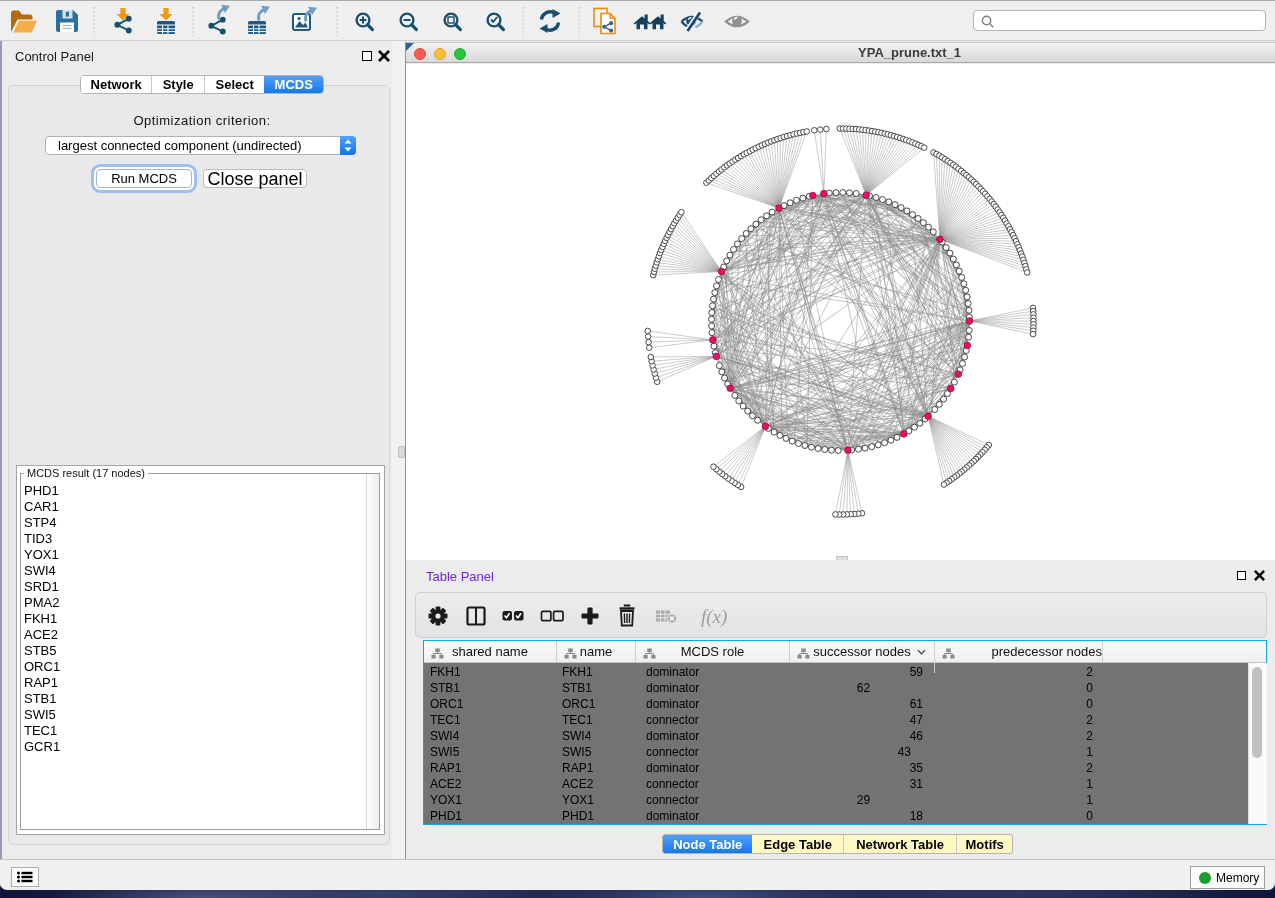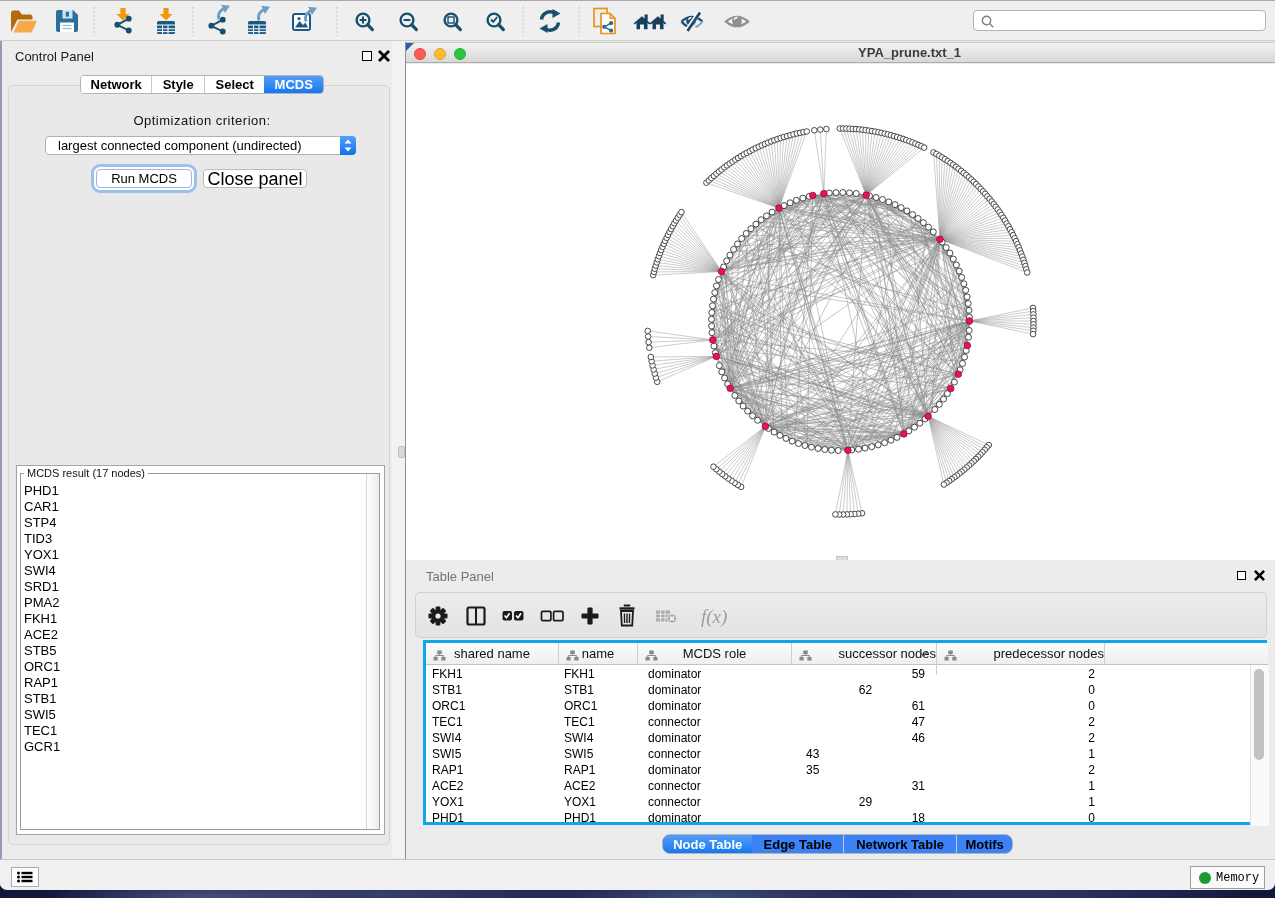--- a/index.html
+++ b/index.html
@@ -1302,21 +1302,21 @@
 <circle cx="903.8" cy="433.9" r="3.3"></circle>
 <circle cx="847.9" cy="450.3" r="3.3"></circle>
 <circle cx="765.4" cy="426.4" r="3.3"></circle>
 <circle cx="730.2" cy="388.3" r="3.3"></circle>
 <circle cx="716.3" cy="356.4" r="3.3"></circle>
 <circle cx="712.8" cy="339.9" r="3.3"></circle>
 </g>
 </svg>
 
   <div class="abs" style="left:405px;top:560px;width:870px;height:300px;background:#ececec;border-left:1px solid #919191;">
-    <div class="abs" style="left:20px;top:9px;font-size:13px;color:#737373;">Table Panel</div>
+    <div class="abs" style="left:20px;top:9px;font-size:13px;color:#6d28d9;">Table Panel</div>
     <div class="abs" style="left:831px;top:11px;width:9px;height:9px;border:1.5px solid #000;background:#fff;"></div>
     <svg class="abs" style="left:848px;top:10px;" width="11" height="11" viewBox="0 0 12 12">
       <path d="M2 0 L6 4 L10 0 L12 2 L8 6 L12 10 L10 12 L6 8 L2 12 L0 10 L4 6 L0 2 Z" fill="#000"></path>
     </svg>
 
     <div class="abs" style="left:9px;top:32px;width:852px;height:46px;background:linear-gradient(#ececec,#e3e3e3);border:1px solid #d0d0d0;border-radius:5px;"></div>
     <svg width="330" height="46" viewBox="0 0 330 46" style="position:absolute;left:10px;top:32px;">
 
       <g transform="translate(22,24)" fill="#1b1b1b">
         <g>
@@ -1366,42 +1366,42 @@
         <line x1="-10" y1="1.8" x2="4" y2="1.8" stroke="#e9e9e9" stroke-width="1"></line>
         <line x1="-5.5" y1="-5.5" x2="-5.5" y2="5.5" stroke="#e9e9e9" stroke-width="1"></line>
         <line x1="-1" y1="-5.5" x2="-1" y2="5.5" stroke="#e9e9e9" stroke-width="1"></line>
         <circle cx="6" cy="2.5" r="4.6" fill="#ababab" stroke="#e9e9e9" stroke-width="1"></circle>
         <path d="M4,0.5 L8,4.5 M8,0.5 L4,4.5" stroke="#fff" stroke-width="1.4"></path>
       </g>
 
       <text x="285" y="31" font-family="Liberation Serif, serif" font-style="italic" font-size="19" fill="#9c9c9c">f(x)</text>
     </svg>
 
-    <div class="abs" style="left:17px;top:80px;width:844px;height:185px;background:#ffffff;border:3px solid #0ea5e9;">
+    <div class="abs" style="left:17px;top:80px;width:844px;height:185px;background:#737373;border:1px solid #0ea5e9;">
 
       <div class="abs" style="left:0;top:0;width:842px;height:22px;background:linear-gradient(#fbfbfb,#efefef);border-bottom:1px solid #c3c3c3;font-size:13px;color:#111;">
         <div style="position:absolute;left:0px;top:0;width:133px;height:21px;border-right:1px solid #cfcfcf;text-align:center;line-height:21px;"><span style="position:absolute;left:7px;top:5px;line-height:normal;"><svg width="13" height="11" viewBox="0 0 13 11" style="vertical-align:-1px;">
                 <rect x="4.2" y="0.5" width="4.6" height="3.6" fill="#8a8a8a"></rect>
                 <rect x="0.5" y="6.9" width="4.2" height="3.6" fill="#8a8a8a"></rect>
                 <rect x="8.3" y="6.9" width="4.2" height="3.6" fill="#8a8a8a"></rect>
                 <path d="M6.5,4.1 L6.5,5.5 M2.6,6.9 L2.6,5.5 L10.4,5.5 L10.4,6.9" fill="none" stroke="#8a8a8a" stroke-width="1"></path>
               </svg></span>shared name</div>
           <div style="position:absolute;left:133px;top:0;width:79px;height:21px;border-right:1px solid #cfcfcf;text-align:center;line-height:21px;"><span style="position:absolute;left:7px;top:5px;line-height:normal;"><svg width="13" height="11" viewBox="0 0 13 11" style="vertical-align:-1px;">
                 <rect x="4.2" y="0.5" width="4.6" height="3.6" fill="#8a8a8a"></rect>
                 <rect x="0.5" y="6.9" width="4.2" height="3.6" fill="#8a8a8a"></rect>
                 <rect x="8.3" y="6.9" width="4.2" height="3.6" fill="#8a8a8a"></rect>
                 <path d="M6.5,4.1 L6.5,5.5 M2.6,6.9 L2.6,5.5 L10.4,5.5 L10.4,6.9" fill="none" stroke="#8a8a8a" stroke-width="1"></path>
               </svg></span>name</div>
           <div style="position:absolute;left:212px;top:0;width:154px;height:21px;border-right:1px solid #cfcfcf;text-align:center;line-height:21px;"><span style="position:absolute;left:7px;top:5px;line-height:normal;"><svg width="13" height="11" viewBox="0 0 13 11" style="vertical-align:-1px;">
                 <rect x="4.2" y="0.5" width="4.6" height="3.6" fill="#8a8a8a"></rect>
                 <rect x="0.5" y="6.9" width="4.2" height="3.6" fill="#8a8a8a"></rect>
                 <rect x="8.3" y="6.9" width="4.2" height="3.6" fill="#8a8a8a"></rect>
                 <path d="M6.5,4.1 L6.5,5.5 M2.6,6.9 L2.6,5.5 L10.4,5.5 L10.4,6.9" fill="none" stroke="#8a8a8a" stroke-width="1"></path>
               </svg></span>MCDS role</div>
-          <div style="position:absolute;left:366px;top:0;width:145px;height:32px;border-right:1px solid #cfcfcf;text-align:right;line-height:21px;"><span style="position:absolute;left:7px;top:5px;line-height:normal;"><svg width="13" height="11" viewBox="0 0 13 11" style="vertical-align:-1px;">
+          <div style="position:absolute;left:366px;top:0;width:145px;height:32px;border-right:1px solid #cfcfcf;text-align:center;line-height:21px;"><span style="position:absolute;left:7px;top:5px;line-height:normal;"><svg width="13" height="11" viewBox="0 0 13 11" style="vertical-align:-1px;">
                 <rect x="4.2" y="0.5" width="4.6" height="3.6" fill="#8a8a8a"></rect>
                 <rect x="0.5" y="6.9" width="4.2" height="3.6" fill="#8a8a8a"></rect>
                 <rect x="8.3" y="6.9" width="4.2" height="3.6" fill="#8a8a8a"></rect>
                 <path d="M6.5,4.1 L6.5,5.5 M2.6,6.9 L2.6,5.5 L10.4,5.5 L10.4,6.9" fill="none" stroke="#8a8a8a" stroke-width="1"></path>
               </svg></span>successor nodes<svg width="9" height="6" viewBox="0 0 9 6" style="position:absolute;right:8px;top:8px;">
               <path d="M1,1 L4.5,5 L8,1" fill="none" stroke="#555" stroke-width="1.3"></path>
             </svg></div>
           <div style="position:absolute;left:511px;top:0;width:168px;height:21px;border-right:1px solid #cfcfcf;text-align:right;line-height:21px;"><span style="position:absolute;left:7px;top:5px;line-height:normal;"><svg width="13" height="11" viewBox="0 0 13 11" style="vertical-align:-1px;">
                 <rect x="4.2" y="0.5" width="4.6" height="3.6" fill="#8a8a8a"></rect>
                 <rect x="0.5" y="6.9" width="4.2" height="3.6" fill="#8a8a8a"></rect>
@@ -1441,28 +1441,28 @@
           <span style="position:absolute;left:6px;">SWI4</span>
           <span style="position:absolute;left:138px;">SWI4</span>
           <span style="position:absolute;left:222px;">dominator</span>
           <span style="position:absolute;left:380px;width:119px;text-align:right;">46</span>
           <span style="position:absolute;left:550px;width:119px;text-align:right;">2</span>
         </div>
         <div style="position:absolute;left:0;top:103px;width:824px;height:16px;font-size:12px;line-height:16px;">
           <span style="position:absolute;left:6px;">SWI5</span>
           <span style="position:absolute;left:138px;">SWI5</span>
           <span style="position:absolute;left:222px;">connector</span>
-          <span style="position:absolute;left:380px;width:119px;text-align:left;">43</span>
+          <span style="position:absolute;left:368px;width:119px;text-align:right;">43</span>
           <span style="position:absolute;left:550px;width:119px;text-align:right;">1</span>
         </div>
         <div style="position:absolute;left:0;top:119px;width:824px;height:16px;font-size:12px;line-height:16px;">
           <span style="position:absolute;left:6px;">RAP1</span>
           <span style="position:absolute;left:138px;">RAP1</span>
           <span style="position:absolute;left:222px;">dominator</span>
-          <span style="position:absolute;left:380px;width:119px;text-align:left;">35</span>
+          <span style="position:absolute;left:380px;width:119px;text-align:right;">35</span>
           <span style="position:absolute;left:550px;width:119px;text-align:right;">2</span>
         </div>
         <div style="position:absolute;left:0;top:135px;width:824px;height:16px;font-size:12px;line-height:16px;">
           <span style="position:absolute;left:6px;">ACE2</span>
           <span style="position:absolute;left:138px;">ACE2</span>
           <span style="position:absolute;left:222px;">connector</span>
           <span style="position:absolute;left:380px;width:119px;text-align:right;">31</span>
           <span style="position:absolute;left:550px;width:119px;text-align:right;">1</span>
         </div>
         <div style="position:absolute;left:0;top:151px;width:824px;height:16px;font-size:12px;line-height:16px;">
@@ -1477,38 +1477,38 @@
           <span style="position:absolute;left:138px;">PHD1</span>
           <span style="position:absolute;left:222px;">dominator</span>
           <span style="position:absolute;left:380px;width:119px;text-align:right;">18</span>
           <span style="position:absolute;left:550px;width:119px;text-align:right;">0</span>
         </div>
 
       <div class="abs" style="left:824px;top:22px;width:19px;height:161px;background:#fafafa;border-left:1px solid #e0e0e0;"></div>
       <div class="abs" style="left:828px;top:26px;width:10px;height:91px;background:#c1c1c1;border-radius:5px;"></div>
     </div>
 
-    <div class="abs" style="left:256px;top:274px;width:351px;height:20px;display:flex;border:1px solid #b4b4b4;border-radius:8px;overflow:hidden;font-size:13px;font-weight:bold;background:#3b82f6;">
+    <div class="abs" style="left:256px;top:274px;width:351px;height:20px;display:flex;border:1px solid #b4b4b4;border-radius:3px;overflow:hidden;font-size:13px;font-weight:bold;background:#fef9c3;">
       <div style="width:90px;background:linear-gradient(#559ef7,#1478f2);color:#fff;text-align:center;line-height:19px;">Node Table</div>
       <div style="width:92px;border-right:1px solid #c8c8c8;text-align:center;line-height:19px;">Edge Table</div>
       <div style="width:114px;border-right:1px solid #c8c8c8;text-align:center;line-height:19px;">Network Table</div>
       <div style="width:55px;text-align:center;line-height:19px;">Motifs</div>
     </div>
   </div>
 
   <div class="abs" style="left:0;top:859px;width:1275px;height:31px;background:#f0f0f0;border-top:1px solid #c6c6c6;border-radius:0 0 7px 7px;">
     <div class="abs" style="left:11px;top:7px;width:28px;height:20px;background:#fdfdfd;border:1px solid #ababab;">
       <svg width="16" height="12" viewBox="0 0 16 12" style="position:absolute;left:5px;top:3px;">
         <circle cx="1.5" cy="2" r="1.5" fill="#000"></circle>
           <rect x="4.5" y="0.8" width="11" height="2.4" fill="#000"></rect>
         <circle cx="1.5" cy="6" r="1.5" fill="#000"></circle>
           <rect x="4.5" y="4.8" width="11" height="2.4" fill="#000"></rect>
         <circle cx="1.5" cy="10" r="1.5" fill="#000"></circle>
           <rect x="4.5" y="8.8" width="11" height="2.4" fill="#000"></rect>
       </svg>
     </div>
     <div class="abs" style="left:1190px;top:6px;width:75px;height:23px;background:#fbfbfb;border:1px solid #9e9e9e;font-size:12px;">
       <div class="abs" style="left:8px;top:5px;width:12px;height:12px;border-radius:50%;background:#1d9b33;"></div>
-      <div class="abs" style="left:25px;top:4px;font-family:Liberation Mono, monospace;">Memory</div>
+      <div class="abs" style="left:25px;top:4px;">Memory</div>
     </div>
   </div>
 
 </div>
 
 </body></html>

